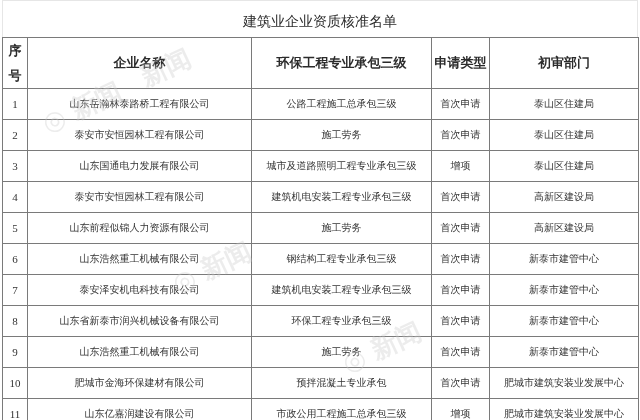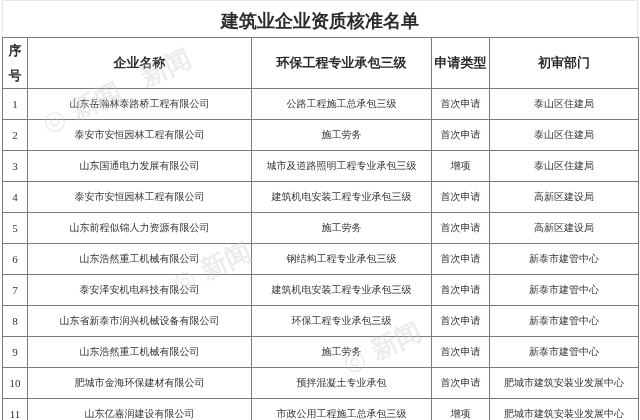--- a/index.html
+++ b/index.html
@@ -1,19 +1,19 @@
 <!DOCTYPE html>
 <html><head>
 <meta charset="utf-8">
 <style>
   html, body { margin: 0; padding: 0; background: #ffffff; }
   body { width: 640px; height: 420px; overflow: hidden; position: relative;
          font-family: "DejaVu Sans", "Liberation Sans", sans-serif; color: #333333; }
   .sheet { position: absolute; left: 2px; top: 0; width: 636px; }
-  .title { height: 37px; line-height: 40px; text-align: center; font-size: 18px; font-weight: bold;
+  .title { height: 37px; line-height: 40px; text-align: center; font-size: 14px; font-weight: normal;
            color: #2b2b2b; border-top: 1px solid #e6e6e6; border-left: 1px solid #e6e6e6; border-right: 1px solid #e6e6e6; box-sizing: border-box; }
   table { border-collapse: collapse; width: 636px; table-layout: fixed; }
   th, td { border: 1px solid #7a7a7a; text-align: center; padding: 0; font-size: 10px; color: #333; overflow: hidden; white-space: nowrap; }
   th { height: 42px; font-size: 13px; font-weight: bold; color: #2b2b2b; }
   th.seq { white-space: normal; line-height: 25px; }
   td { height: 30px; }
   td.num { font-family: "Liberation Serif", serif; font-size: 11px; }
   col.c1 { width: 25px; } col.c2 { width: 224px; } col.c3 { width: 180px; } col.c4 { width: 58px; } col.c5 { width: 149px; }
   .wm { position: absolute; pointer-events: none; color: rgba(200,200,200,0.35); font-size: 26px; font-weight: bold;
         transform: rotate(-25deg); white-space: nowrap; }

